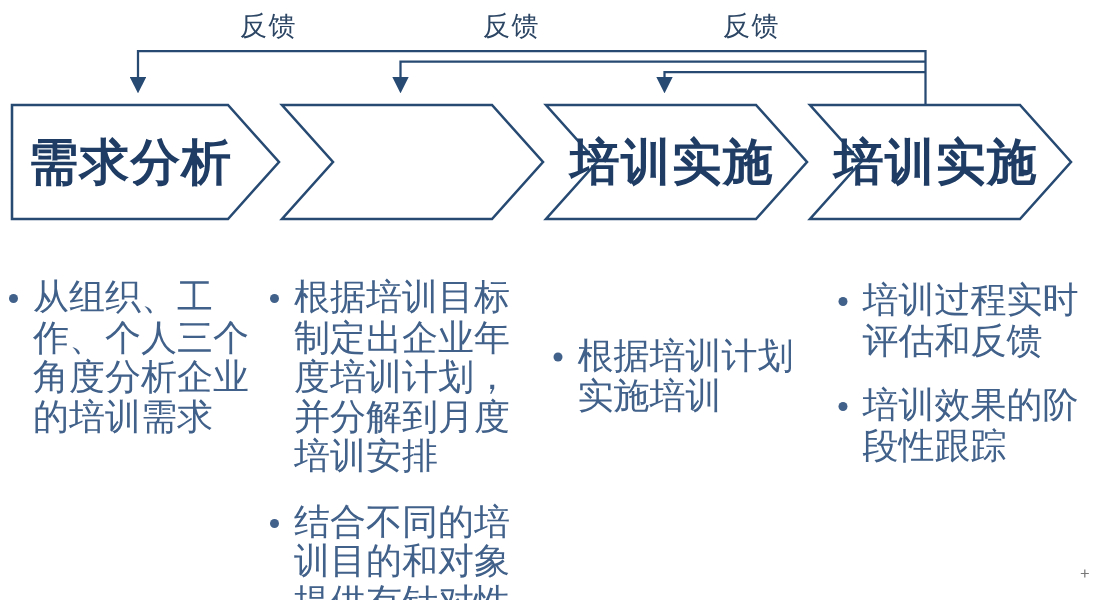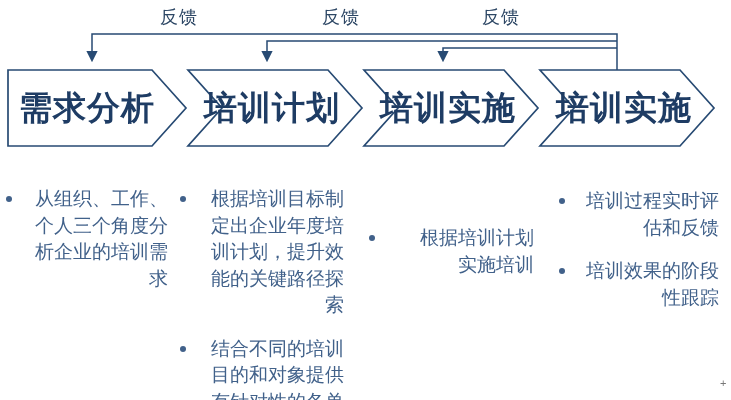--- a/index.html
+++ b/index.html
@@ -35,27 +35,26 @@
   .col-2{left:180px;top:186px;width:168px;}
   .col-3{left:369px;top:225px;width:165px;}
   .col-4{left:559px;top:188px;width:160px;}
   .bullet{display:flex;align-items:flex-start;margin-top:17px;}
   .bullet:first-child{margin-top:0;}
   .dot{
     flex:0 0 6px;width:6px;height:6px;border-radius:50%;
     background:#41618a;margin:10px 10px 0 0;
   }
   .btext{
-    font-size:19px;line-height:26.5px;color:#41618a;
+    font-size:24px;line-height:26.5px;color:#41618a;
     letter-spacing:0;
-    text-align:right;
   }
   .col-1 .btext{width:146px;}
   .col-2 .btext{width:148px;}
-  .col-3 .btext{width:146px;margin-left:34px;}
+  .col-3 .btext{width:146px;}
   .col-4 .btext{width:144px;}
   
   .banner{
     position:absolute;left:0;top:170px;width:731px;height:57px;
     background:rgba(188,192,126,0.82);
     z-index:2;
     display:flex;align-items:center;justify-content:center;
   }
   .banner-title{
     font-size:29px;font-weight:bold;color:#ffffff;
@@ -88,35 +87,34 @@
     <polygon points="188,70 328,70 362,108 328,146 188,146 222,108" fill="#ffffff" stroke="#274a73" stroke-width="1.7"></polygon>
     <polygon points="364,70 504,70 538,108 504,146 364,146 398,108" fill="#ffffff" stroke="#274a73" stroke-width="1.7"></polygon>
     <polygon points="540,70 680,70 714,108 680,146 540,146 574,108" fill="#ffffff" stroke="#274a73" stroke-width="1.7"></polygon>
   </svg>
 
   <span class="fb-label fb-1">反馈</span>
   <span class="fb-label fb-2">反馈</span>
   <span class="fb-label fb-3">反馈</span>
 
   <div class="stage-label sl-1">需求分析</div>
-  <div class="stage-label sl-2">培训计划</div>
   <div class="stage-label sl-3">培训实施</div>
   <div class="stage-label sl-4">培训实施</div>
 
   <div class="col col-1">
     <div class="bullet">
       <span class="dot"></span>
       <span class="btext">从组织、工作、个人三个角度分析企业的培训需求</span>
     </div>
   </div>
 
   <div class="col col-2">
     <div class="bullet">
       <span class="dot"></span>
-      <span class="btext">根据培训目标制定出企业年度培训计划，提升效能的关键路径探索</span>
+      <span class="btext">根据培训目标制定出企业年度培训计划，并分解到月度培训安排</span>
     </div>
     <div class="bullet">
       <span class="dot"></span>
       <span class="btext">结合不同的培训目的和对象提供有针对性的各单项培训计划</span>
     </div>
   </div>
 
   <div class="col col-3">
     <div class="bullet">
       <span class="dot"></span>

